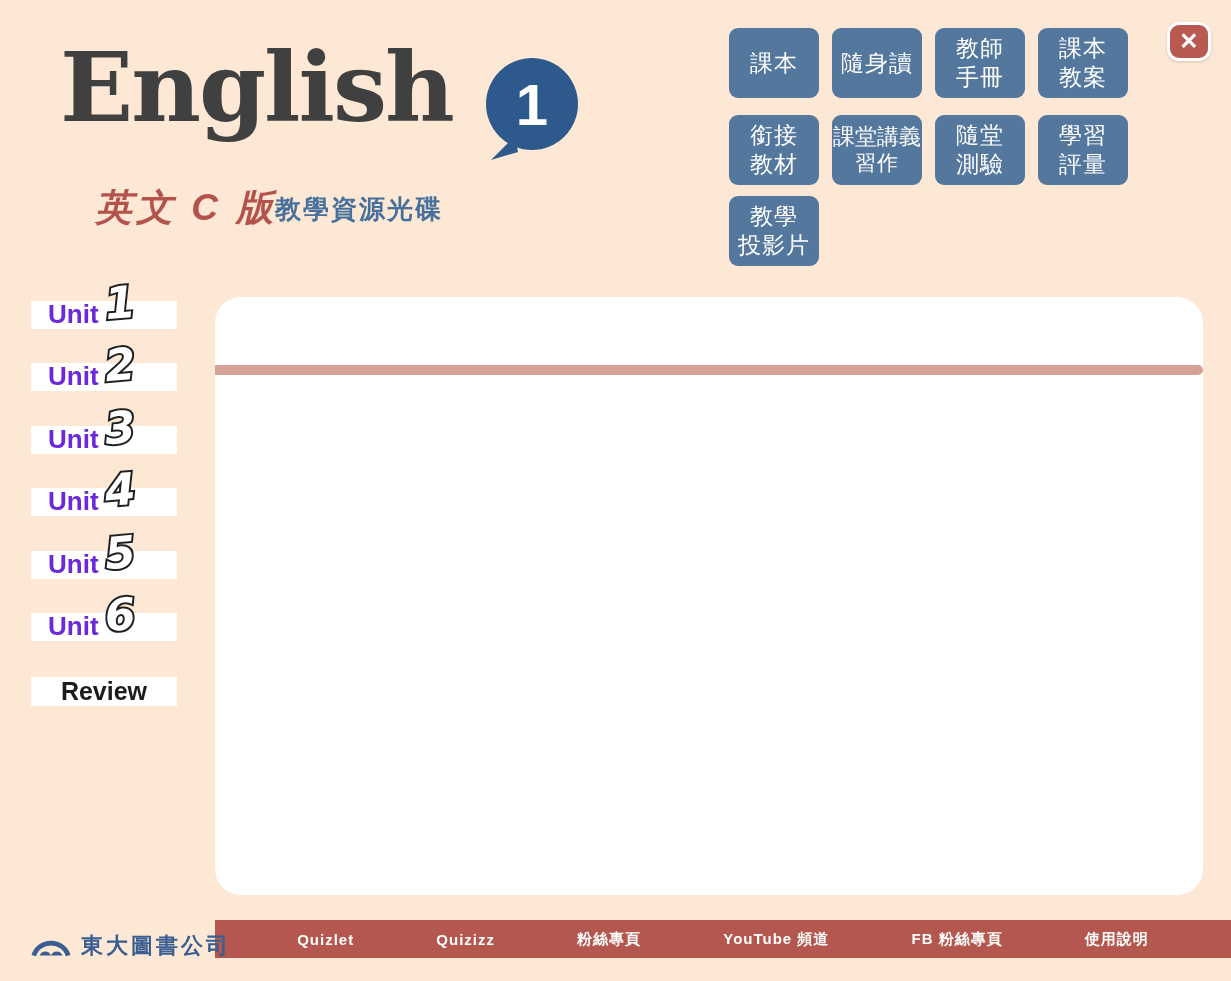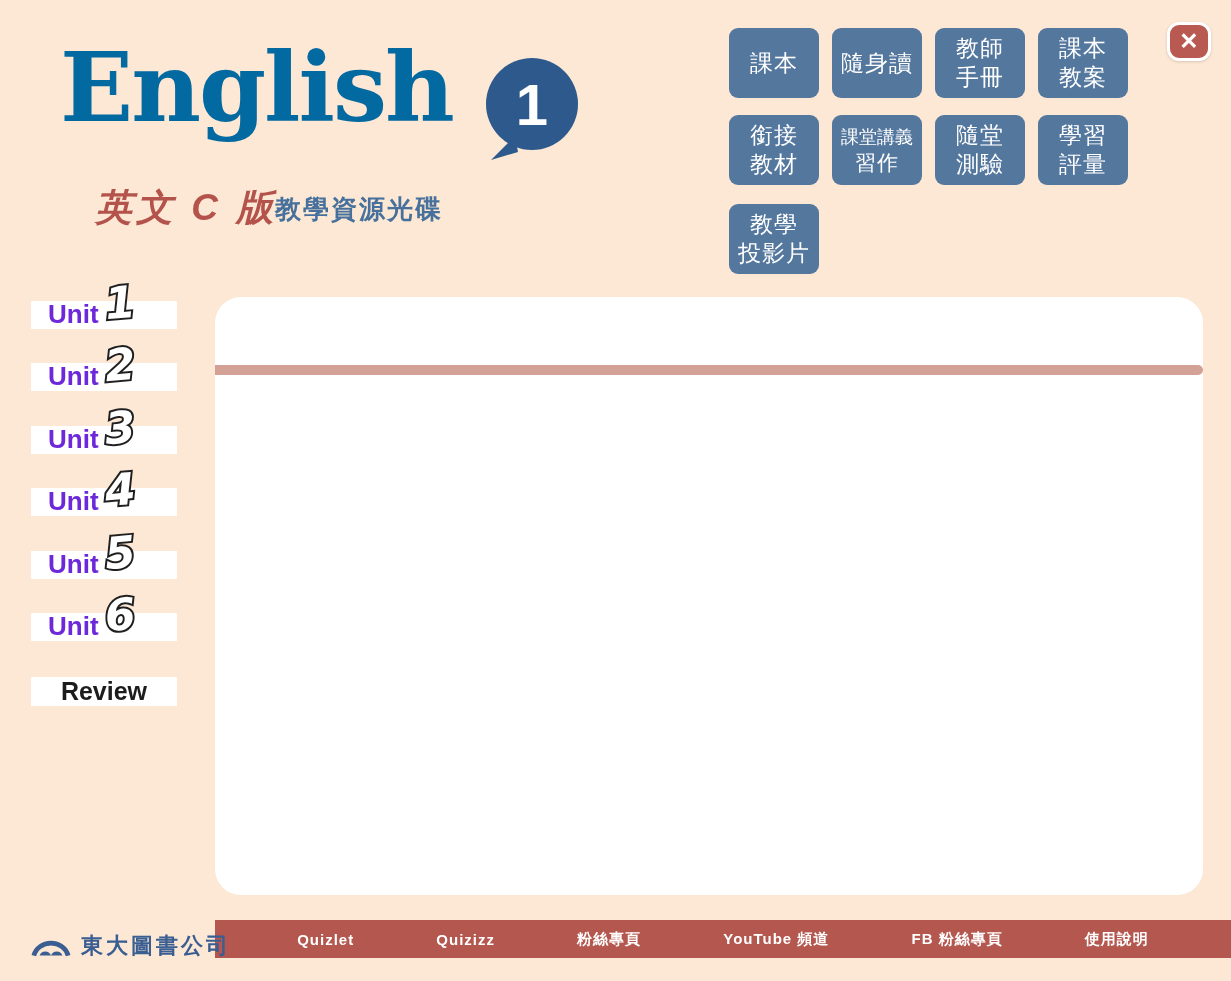--- a/index.html
+++ b/index.html
@@ -5,21 +5,21 @@
   html,body{margin:0;padding:0;}
   body{font-family:"Liberation Sans", sans-serif;}
   .stage{
     position:relative; width:1231px; height:981px;
     background:#fce8d4; overflow:hidden;
   }
   
   .brand-title{
     position:absolute; left:60px; top:30px;
     font-family:"DejaVu Serif", serif; font-weight:bold;
-    font-size:96px; line-height:1.2; color:#0369a1; letter-spacing:-2px;
+    font-size:96px; line-height:1.2; color:#404040; letter-spacing:-2px;
   }
   .badge{
     position:absolute; left:486px; top:58px; width:92px; height:92px;
   }
   .badge-circle{
     position:absolute; inset:0; background:#2e598c; border-radius:50%;
     display:flex; align-items:center; justify-content:center;
     color:#ffffff; font-size:58px; font-weight:bold;
   }
   .badge-tail{ position:absolute; left:2px; top:74px; }
@@ -41,21 +41,21 @@
   }
   
   .res-btn{
     position:absolute; width:90px; height:70px;
     background:#54779e; border-radius:9px;
     display:flex; flex-direction:column; align-items:center; justify-content:center;
     color:#ffffff; cursor:pointer;
   }
   .res-btn span{ font-size:23px; line-height:29px; letter-spacing:1px; }
   .res-btn span:empty{ display:none; }
-  .res-btn.small span.l1{ font-size:18px; line-height:26px; letter-spacing:0; }
+  .res-btn.small span.l1{ font-size:22px; line-height:26px; letter-spacing:0; }
   .res-btn.small span.l2{ font-size:21px; line-height:26px; }
   
   .unit-bar{
     position:absolute; left:31px; width:146px; height:28px;
     background:#ffffff; cursor:pointer;
   }
   .unit-label{
     position:absolute; left:17px; top:-2px;
     font-size:26px; font-weight:bold; color:#6d28d9;
   }
@@ -144,21 +144,21 @@
     <span class="l2">習作</span>
   </div>
   <div class="res-btn" style="left:1038px; top:115px;">
     <span class="l1">學習</span>
     <span class="l2">評量</span>
   </div>
   <div class="res-btn" style="left:935px; top:115px;">
     <span class="l1">隨堂</span>
     <span class="l2">測驗</span>
   </div>
-  <div class="res-btn" style="left:729px; top:204px;">
+  <div class="res-btn" style="left:729px; top:196px;">
     <span class="l1">教學</span>
     <span class="l2">投影片</span>
   </div>
 
   <div class="unit-bar" style="top:301px;">
     <span class="unit-label">Unit</span>
     <span class="unit-number">1</span>
   </div>
   <div class="unit-bar" style="top:363px;">
     <span class="unit-label">Unit</span>

